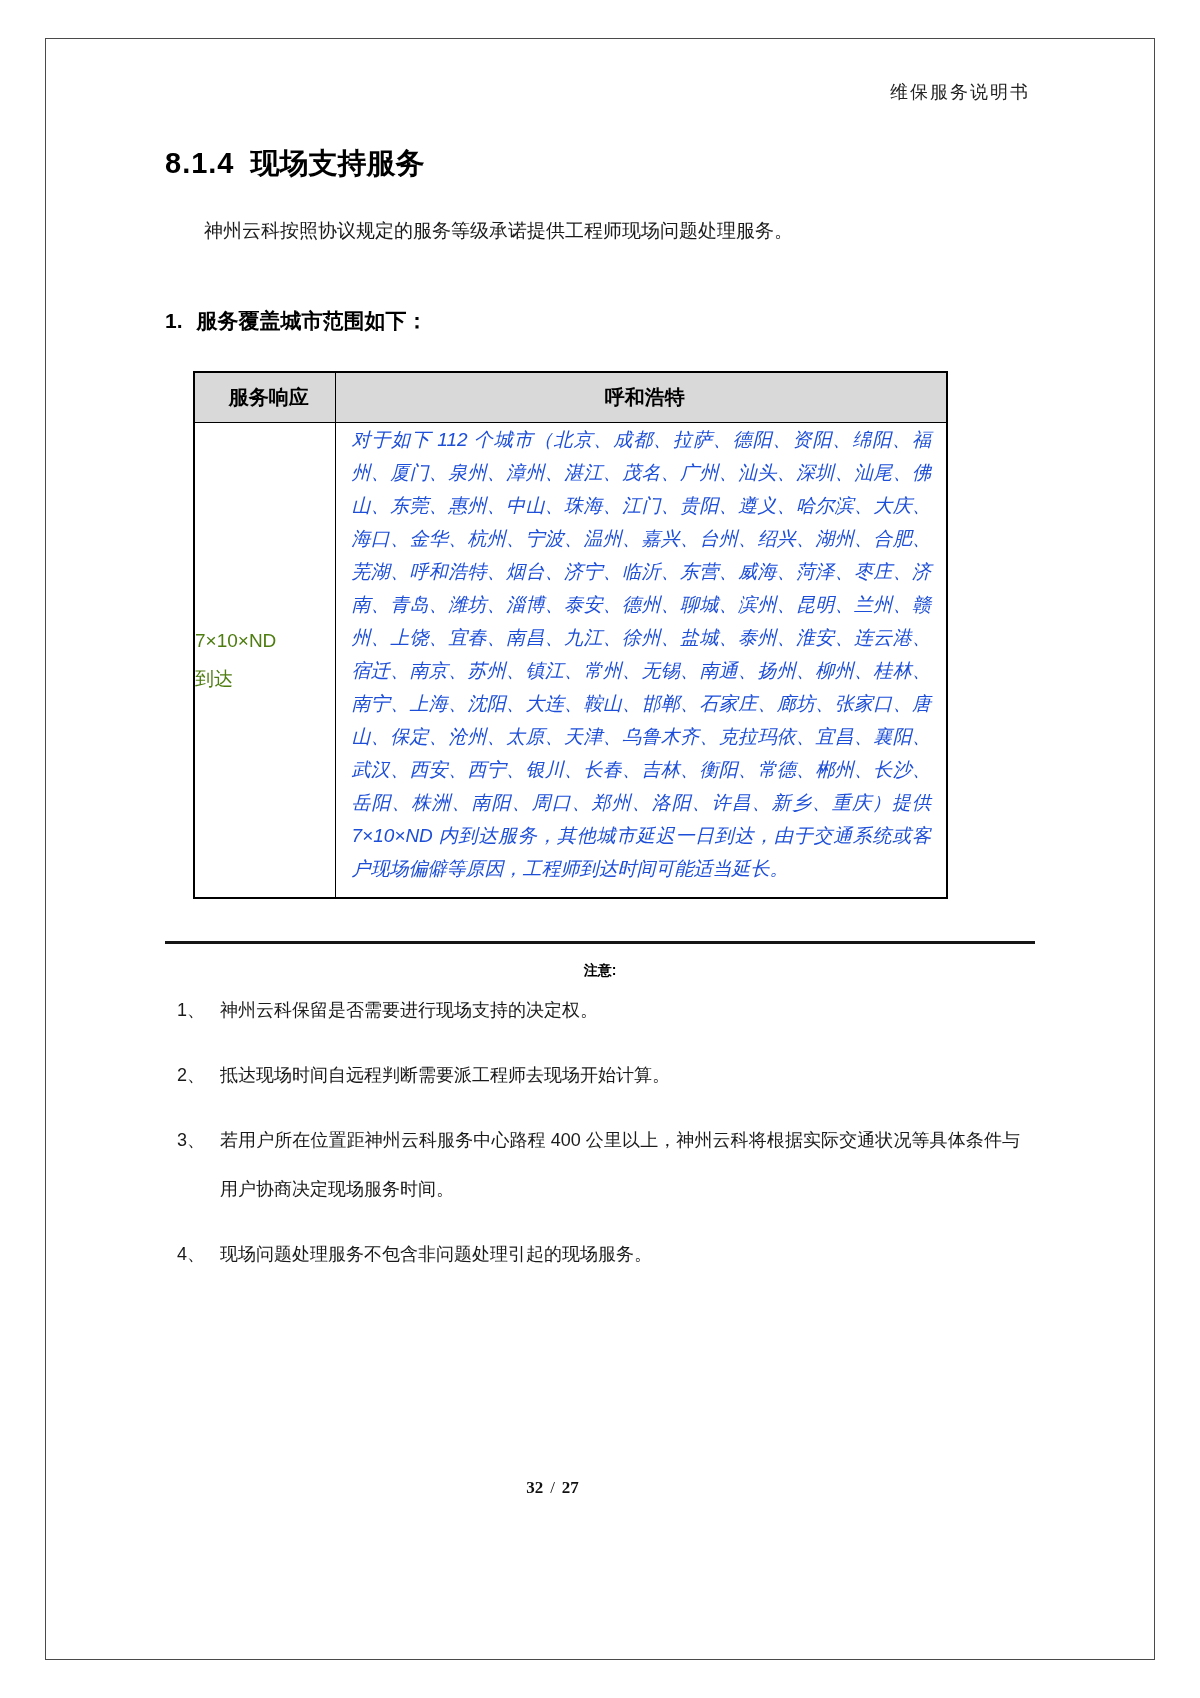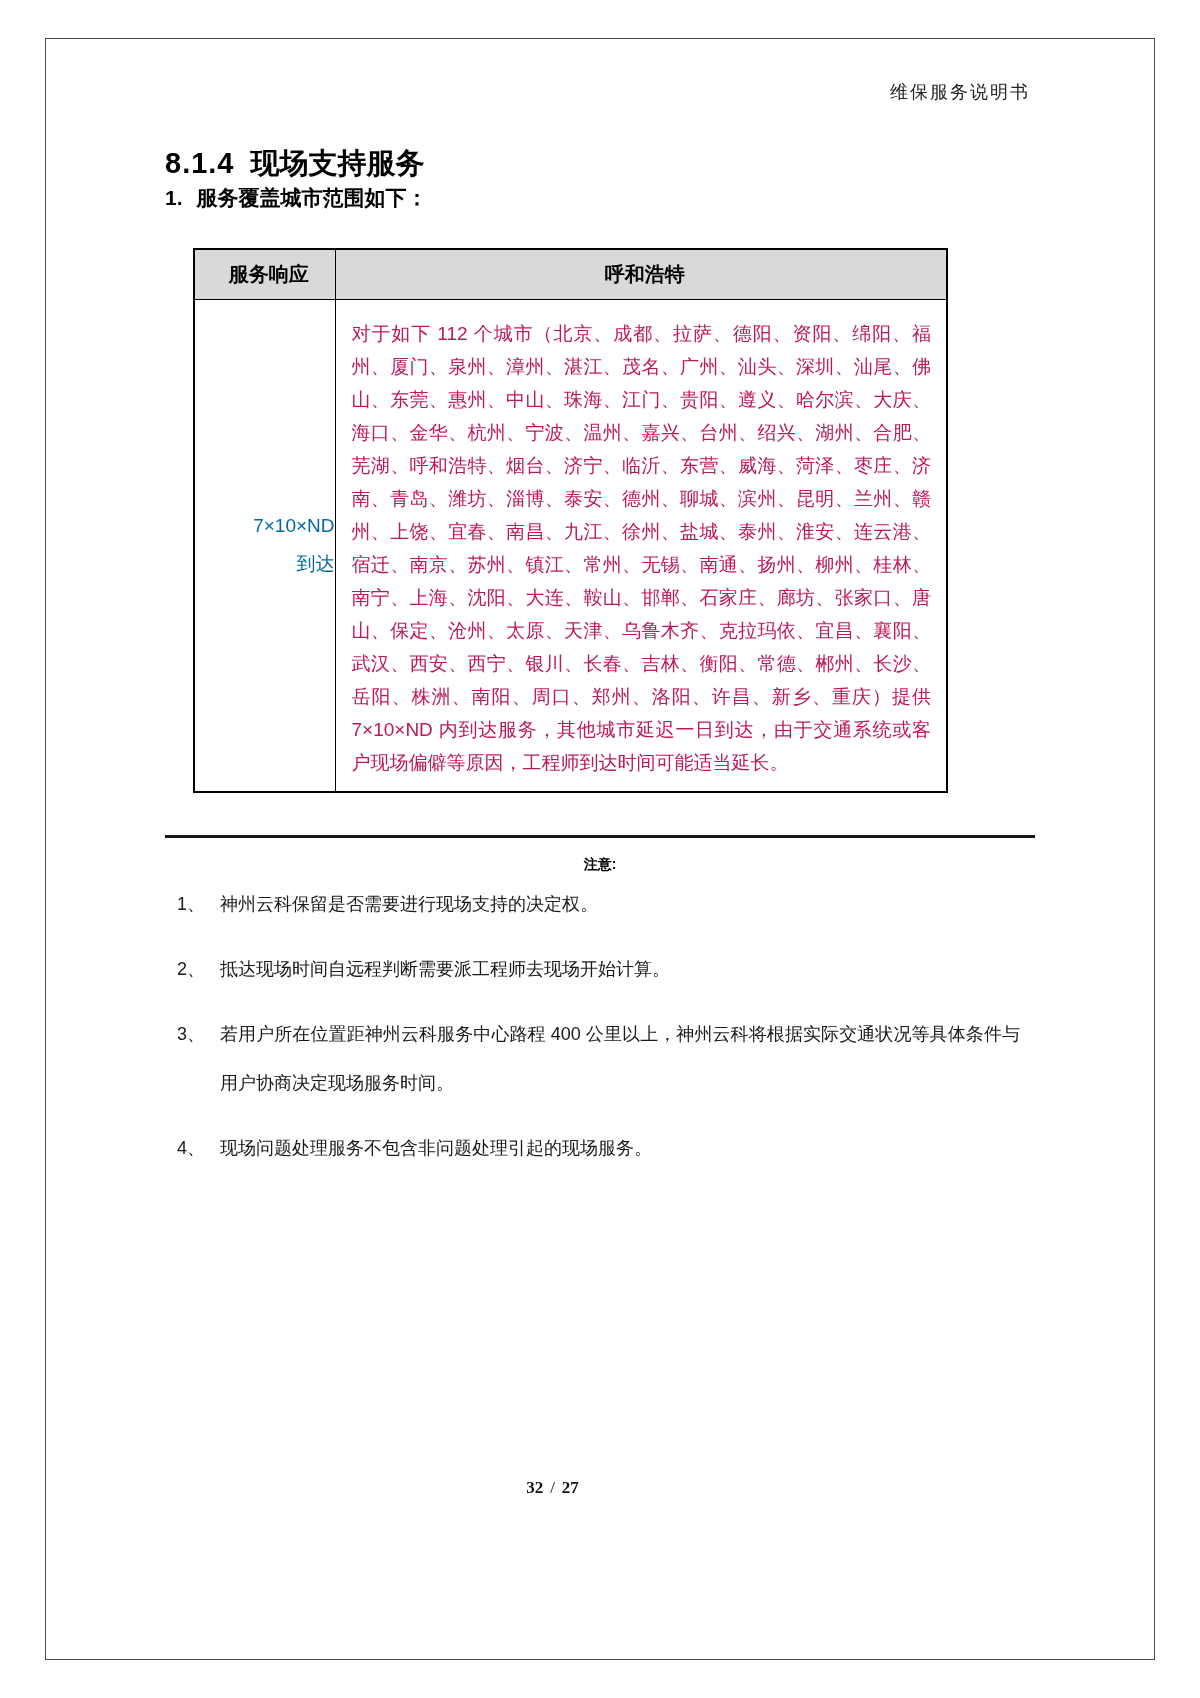--- a/index.html
+++ b/index.html
@@ -45,20 +45,21 @@
     width: 772px;
     margin-top: 28px;
     font-size: 19px;
     line-height: 60px;
     text-align: justify;
     text-indent: 39px;
     color: #1a1a1a;
   }
   .body-para.second { margin-top: 17px; }
   .list-heading {
+    margin-top: 46px;
     font-size: 21px;
     font-weight: bold;
     color: #000000;
   }
   .list-heading .lh-num { margin-right: 14px; }
   .service-table {
     margin-top: 36px;
     margin-left: 28px;
     width: 755px;
     border-collapse: collapse;
@@ -73,34 +74,35 @@
     background: #d9d9d9;
     font-size: 20px;
     font-weight: bold;
     text-align: center;
     vertical-align: middle;
     color: #000000;
     padding-left: 8px;
   }
   .col-response { width: 141px; }
   .cell-response {
-    text-align: right;
+    text-align: left;
     vertical-align: middle;
     font-size: 19px;
     line-height: 38px;
-    color: #0369a1;
+    color: #4d7c0f;
     margin-top: 24px;
   }
   .cell-cities {
-    padding: 17px 15px 12px 16px;
+    padding: 0 15px 12px 16px;
     font-size: 19px;
     line-height: 33px;
     text-align: justify;
     vertical-align: top;
-    color: #be185d;
+    color: #1d4ed8;
+    font-style: italic;
   }
   .section-divider {
     margin-top: 42px;
     width: 870px;
     border: none;
     border-top: 3px solid #161616;
     height: 0;
   }
   .notes-title {
     margin-top: 18px;
@@ -150,20 +152,21 @@
   <span>维保服务说明书</span>
 </div>
 
 <div class="content">
 
   <h1 class="section-title">
     <span class="sec-num">8.1.4</span><span>现场支持服务</span>
   </h1>
 
 
+  <p class="body-para second">神州云科按照协议规定的服务等级承诺提供工程师现场问题处理服务。</p>
 
   <div class="list-heading">
     <span class="lh-num">1.</span><span>服务覆盖城市范围如下：</span>
   </div>
 
   <table class="service-table">
     <colgroup>
       <col class="col-response">
       <col>
     </colgroup>

